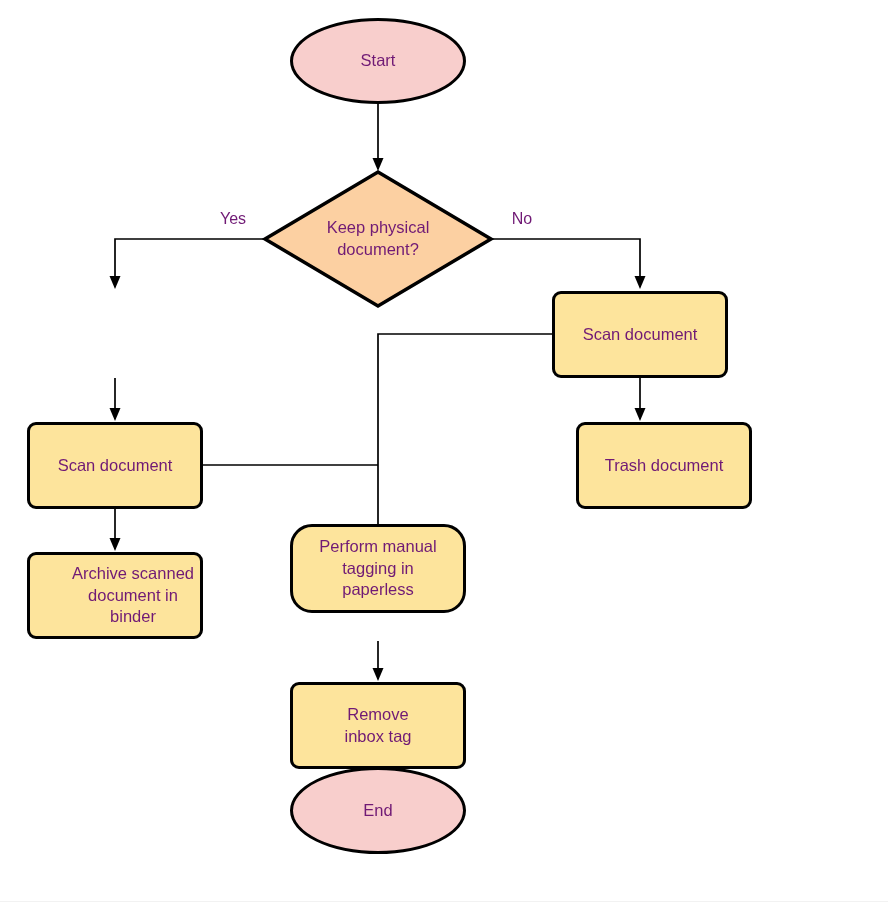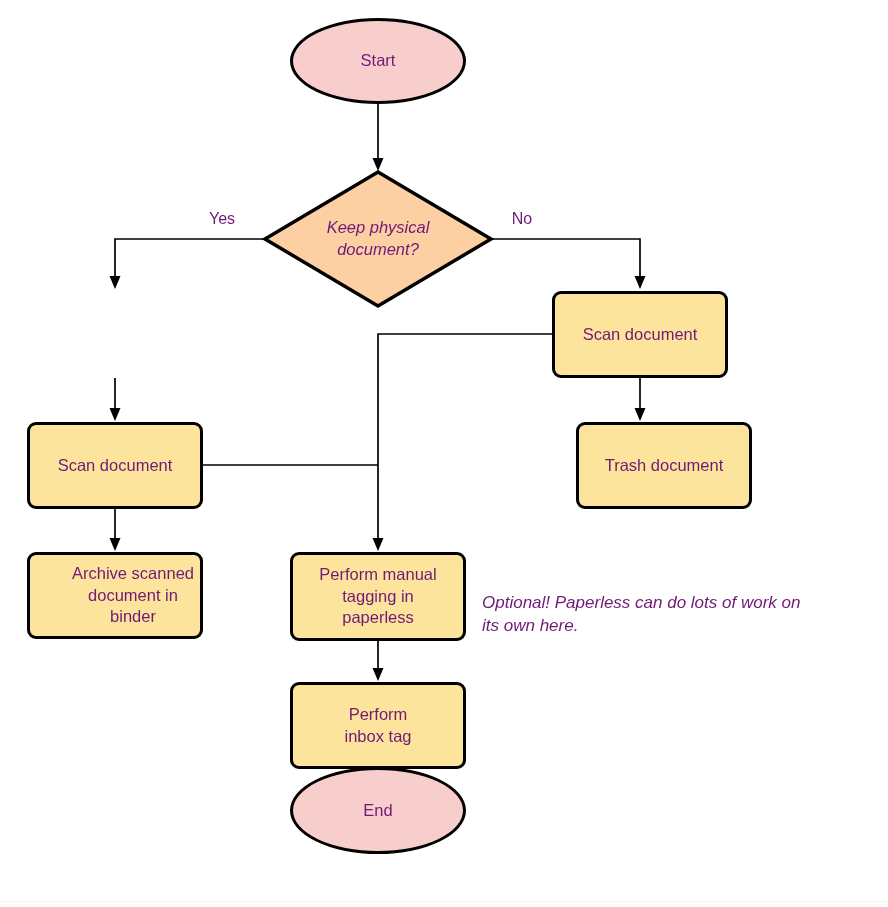--- a/index.html
+++ b/index.html
@@ -41,21 +41,20 @@
   .decision-label {
     position: absolute;
     display: flex;
     align-items: center;
     justify-content: center;
     text-align: center;
     font-size: 16.5px;
     line-height: 1.32;
     white-space: pre-line;
     z-index: 2;
-    font-style: italic;
   }
   .edge-label {
     position: absolute;
     font-size: 16px;
     text-align: center;
     z-index: 2;
   }
   .note {
     position: absolute;
     font-size: 17px;
@@ -109,21 +108,21 @@
     <polygon points="378,172 491,239 378,306 265,239" stroke="#000000" stroke-width="3.5" fill="#fcd0a2"></polygon>
   </svg>
 
   <div class="node terminator" style="left: 290px; top: 18px; width: 176px; height: 86px; background-color: rgb(248, 206, 204);">
     <span>Start</span>
   </div>
 
   <div class="decision-label" style="left:278px; top:212px; width:200px; height:54px;">Keep physical
 document?</div>
 
-  <div class="edge-label" style="left:200px; top:210px; width:44px;">Yes</div>
+  <div class="edge-label" style="left:211px; top:210px; width:44px;">Yes</div>
   <div class="edge-label" style="left:500px; top:210px; width:44px;">No</div>
 
 
   <div class="node process" style="left: 27px; top: 422px; width: 176px; height: 87px; background-color: rgb(253, 228, 156);">
     <span>Scan document</span>
   </div>
 
   <div class="node process" style="left: 27px; top: 552px; width: 176px; height: 87px; background-color: rgb(253, 228, 156); padding-left: 36px;">
     <span>Archive scanned
 document in
@@ -131,31 +130,29 @@
   </div>
 
   <div class="node process" style="left: 552px; top: 291px; width: 176px; height: 87px; background-color: rgb(253, 228, 156);">
     <span>Scan document</span>
   </div>
 
   <div class="node process" style="left: 552px; top: 422px; width: 176px; height: 87px; background-color: rgb(253, 228, 156); margin-left: 24px;">
     <span>Trash document</span>
   </div>
 
-  <div class="node process" style="left: 290px; top: 552px; width: 176px; height: 89px; background-color: rgb(253, 228, 156);">
+  <div class="node process" style="left: 290px; top: 524px; width: 176px; height: 89px; background-color: rgb(253, 228, 156); border-radius: 22px;">
     <span>Perform manual
 tagging in
 paperless</span>
   </div>
 
-  <div class="note" style="left:482px; top:591px; width:404px;">Optional! Paperless can do lots of work on
-its own here.</div>
 
   <div class="node process" style="left: 290px; top: 682px; width: 176px; height: 87px; background-color: rgb(253, 228, 156);">
-    <span>Perform
+    <span>Remove
 inbox tag</span>
   </div>
 
   <div class="node terminator" style="left: 290px; top: 767px; width: 176px; height: 87px; background-color: rgb(248, 206, 204);">
     <span>End</span>
   </div>
 
   <div class="bottom-hairline"></div>
 
 </div>

